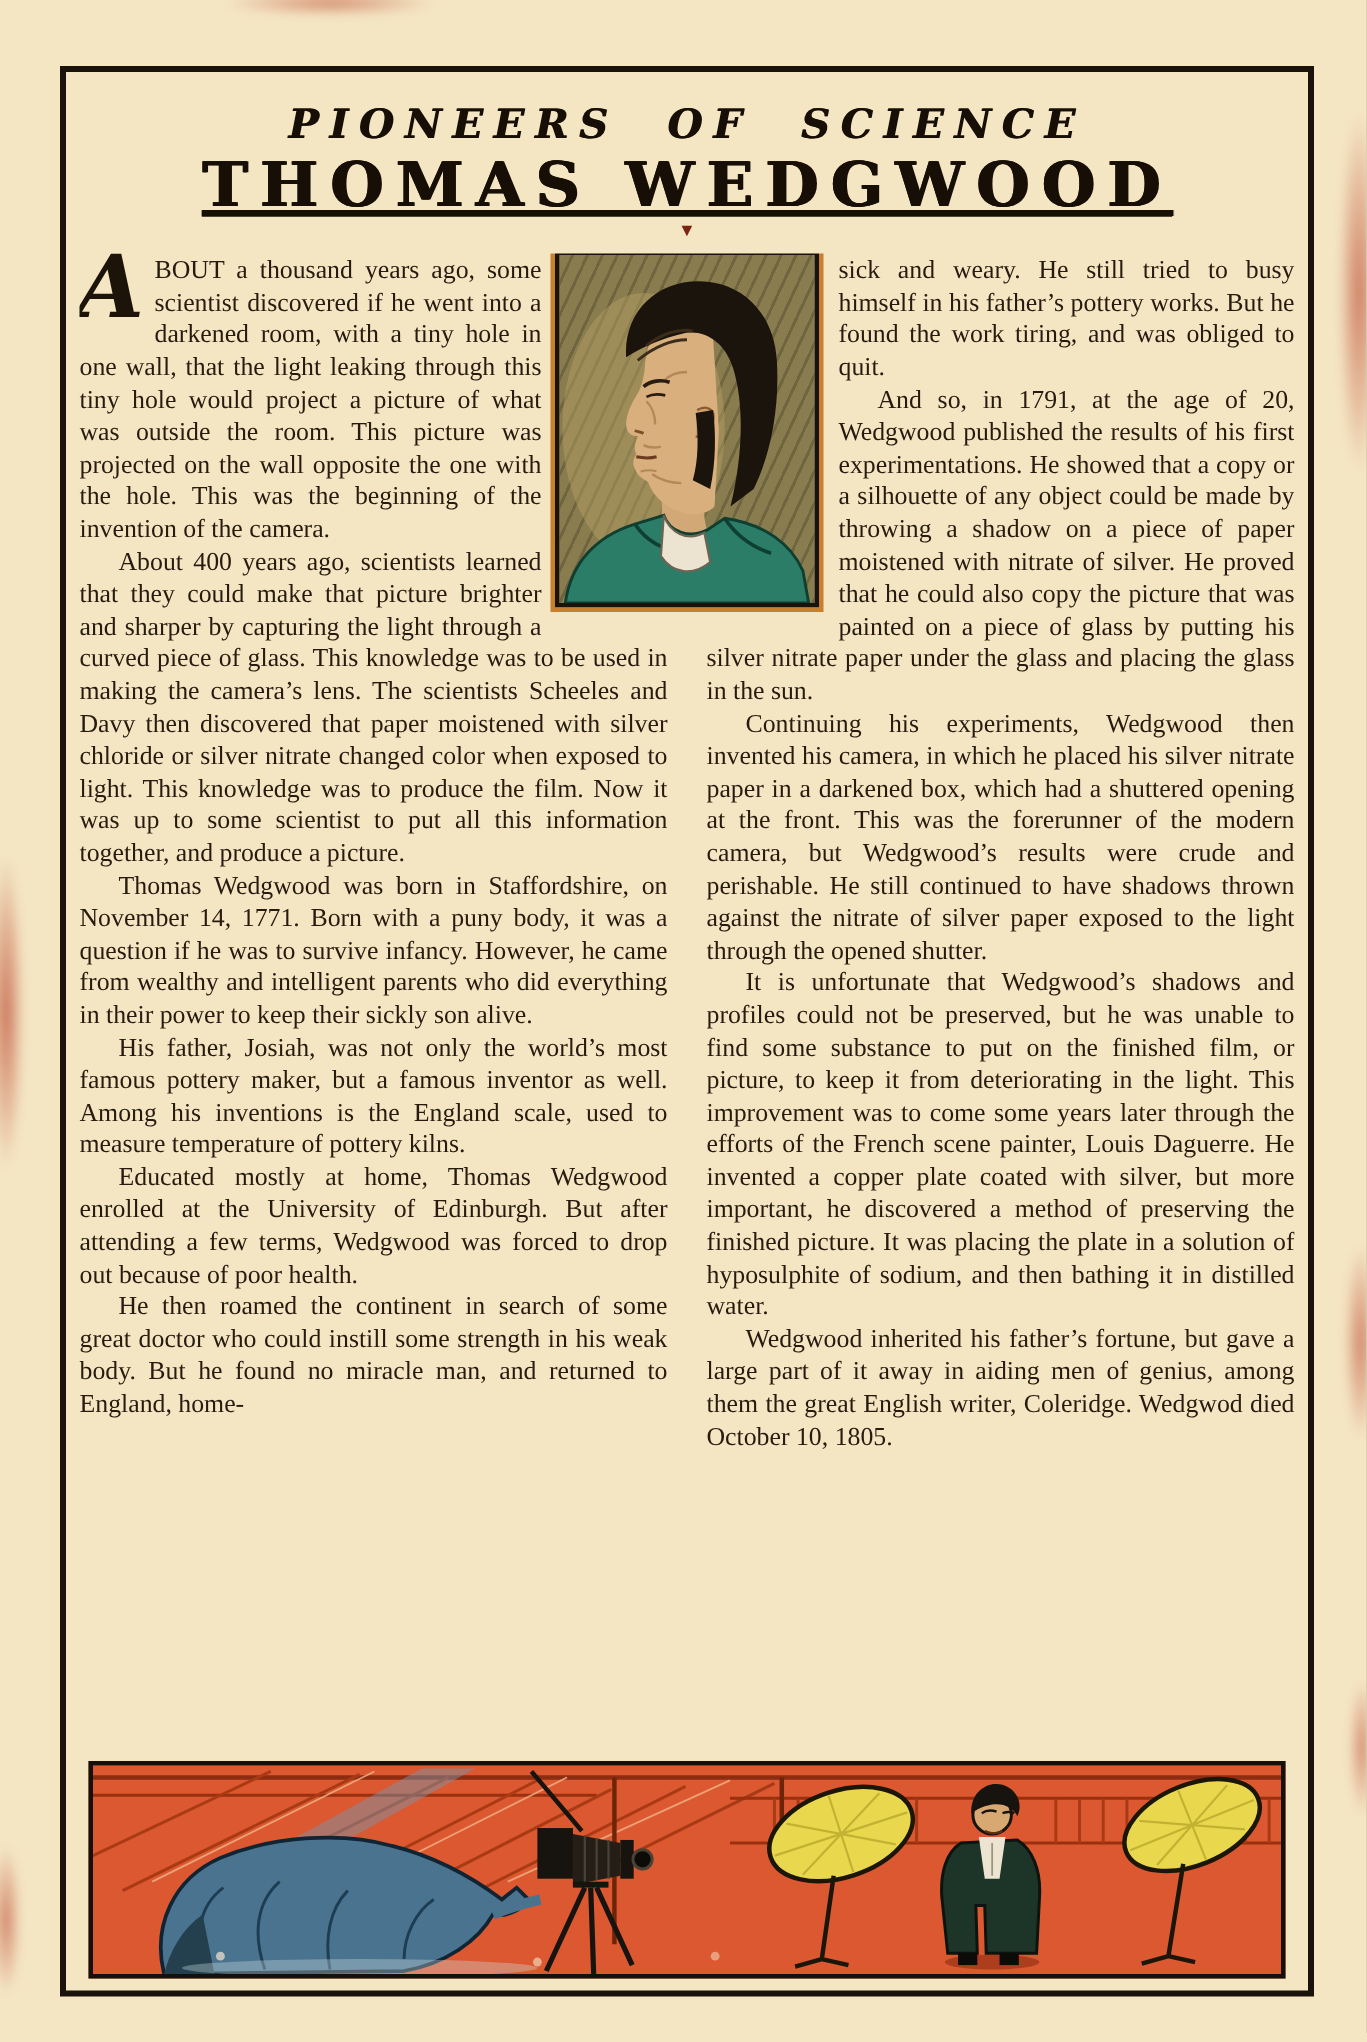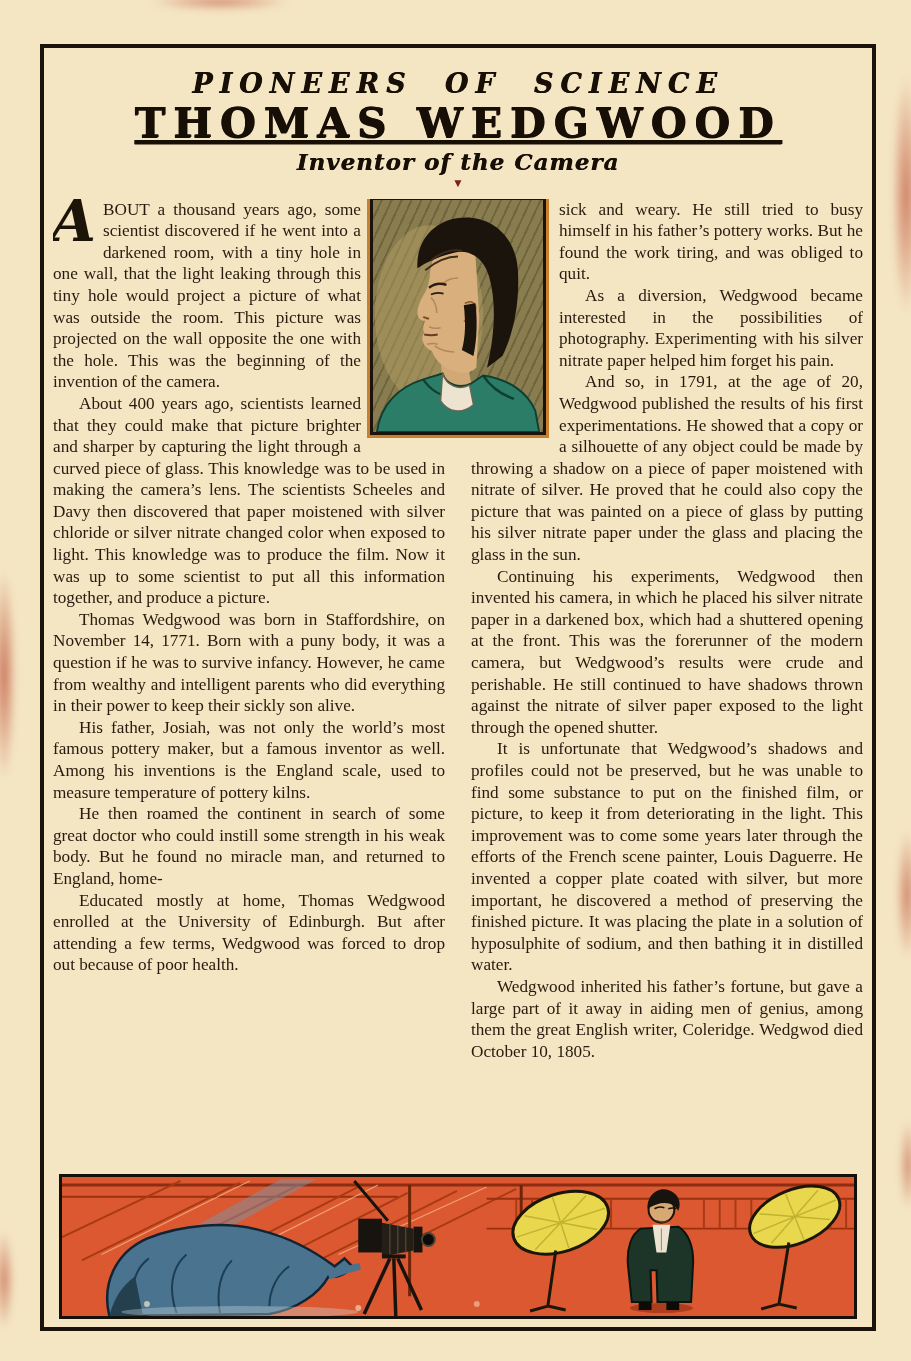--- a/index.html
+++ b/index.html
@@ -65,21 +65,20 @@
   <div class="smudge s3"></div>
   <div class="smudge s4"></div>
   <div class="smudge s5"></div>
   <div class="smudge s6"></div>
 
   <div class="frame">
 
     <header class="header">
       <div class="series">PIONEERS OF SCIENCE</div>
       <div class="title">THOMAS WEDGWOOD</div>
-      <div class="subtitle">Inventor of the Camera</div>
       <div class="marker">▼</div>
     </header>
 
     <div class="content">
 
       <figure class="portrait">
         <svg viewBox="0 0 176 238" preserveAspectRatio="none">
           <ellipse cx="58" cy="118" rx="56" ry="92" fill="#b9a265" opacity=".45"></ellipse>
           <path d="M70,160 C72,180 70,194 66,204 L108,204 C100,190 98,172 100,156 Z" fill="#d2a876"></path>
           <path d="M84,34 C66,44 60,62 59,76 C58,86 56,92 52,98 C49,103 46,110 46,116 C46,121 49,124 54,124 C52,129 51,133 53,136 C51,139 50,143 52,146 C53,150 57,153 61,155 C64,163 70,170 79,174 C90,179 101,178 107,172 L110,120 L106,56 Z" fill="#d8af7d"></path>
@@ -99,28 +98,27 @@
           <path d="M72,178 C76,190 88,196 100,190 L104,210 C92,220 78,218 70,206 Z" fill="#ece4d0" stroke="#6b6454" stroke-width="1.5"></path>
         </svg>
       </figure>
 
       <div class="col col-left">
         <span class="spacer spacer-left"></span>
         <p class="para lead"><span class="dropcap">A</span><span>BOUT a thousand years ago, some scientist discovered if he went into a darkened room, with a tiny hole in one wall, that the light leaking through this tiny hole would project a picture of what was outside the room. This picture was projected on the wall opposite the one with the hole. This was the beginning of the invention of the camera.</span></p>
         <p class="para">About 400 years ago, scientists learned that they could make that picture brighter and sharper by capturing the light through a curved piece of glass. This knowledge was to be used in making the camera’s lens. The scientists Scheeles and Davy then discovered that paper moistened with silver chloride or silver nitrate changed color when exposed to light. This knowledge was to produce the film. Now it was up to some scientist to put all this information together, and produce a picture.</p>
         <p class="para">Thomas Wedgwood was born in Staffordshire, on November 14, 1771. Born with a puny body, it was a question if he was to survive infancy. However, he came from wealthy and intelligent parents who did everything in their power to keep their sickly son alive.</p>
         <p class="para">His father, Josiah, was not only the world’s most famous pottery maker, but a famous inventor as well. Among his inventions is the England scale, used to measure temperature of pottery kilns.</p>
+        <p class="para">Educated mostly at home, Thomas Wedgwood enrolled at the University of Edinburgh. But after attending a few terms, Wedgwood was forced to drop out because of poor health.</p>
         <p class="para">He then roamed the continent in search of some great doctor who could instill some strength in his weak body. But he found no miracle man, and returned to England, home-</p>
-        <p class="para">Educated mostly at home, Thomas Wedgwood enrolled at the University of Edinburgh. But after attending a few terms, Wedgwood was forced to drop out because of poor health.</p>
       </div>
 
       <div class="col col-right">
         <span class="spacer spacer-right"></span>
         <p class="para first">sick and weary. He still tried to busy himself in his father’s pottery works. But he found the work tiring, and was obliged to quit.</p>
-        <p class="para">As a diversion, Wedgwood became interested in the possibilities of photography. Experimenting with his silver nitrate paper helped him forget his pain.</p>
         <p class="para">And so, in 1791, at the age of 20, Wedgwood published the results of his first experimentations. He showed that a copy or a silhouette of any object could be made by throwing a shadow on a piece of paper moistened with nitrate of silver. He proved that he could also copy the picture that was painted on a piece of glass by putting his silver nitrate paper under the glass and placing the glass in the sun.</p>
         <p class="para">Continuing his experiments, Wedgwood then invented his camera, in which he placed his silver nitrate paper in a darkened box, which had a shuttered opening at the front. This was the forerunner of the modern camera, but Wedgwood’s results were crude and perishable. He still continued to have shadows thrown against the nitrate of silver paper exposed to the light through the opened shutter.</p>
         <p class="para">It is unfortunate that Wedgwood’s shadows and profiles could not be preserved, but he was unable to find some substance to put on the finished film, or picture, to keep it from deteriorating in the light. This improvement was to come some years later through the efforts of the French scene painter, Louis Daguerre. He invented a copper plate coated with silver, but more important, he discovered a method of preserving the finished picture. It was placing the plate in a solution of hyposulphite of sodium, and then bathing it in distilled water.</p>
         <p class="para">Wedgwood inherited his father’s fortune, but gave a large part of it away in aiding men of genius, among them the great English writer, Coleridge. Wedgwod died October 10, 1805.</p>
       </div>
     </div>
 
     <figure class="panel">
       <svg viewBox="0 0 802 140" preserveAspectRatio="none">
         <rect width="802" height="140" fill="#dc5830"></rect>

